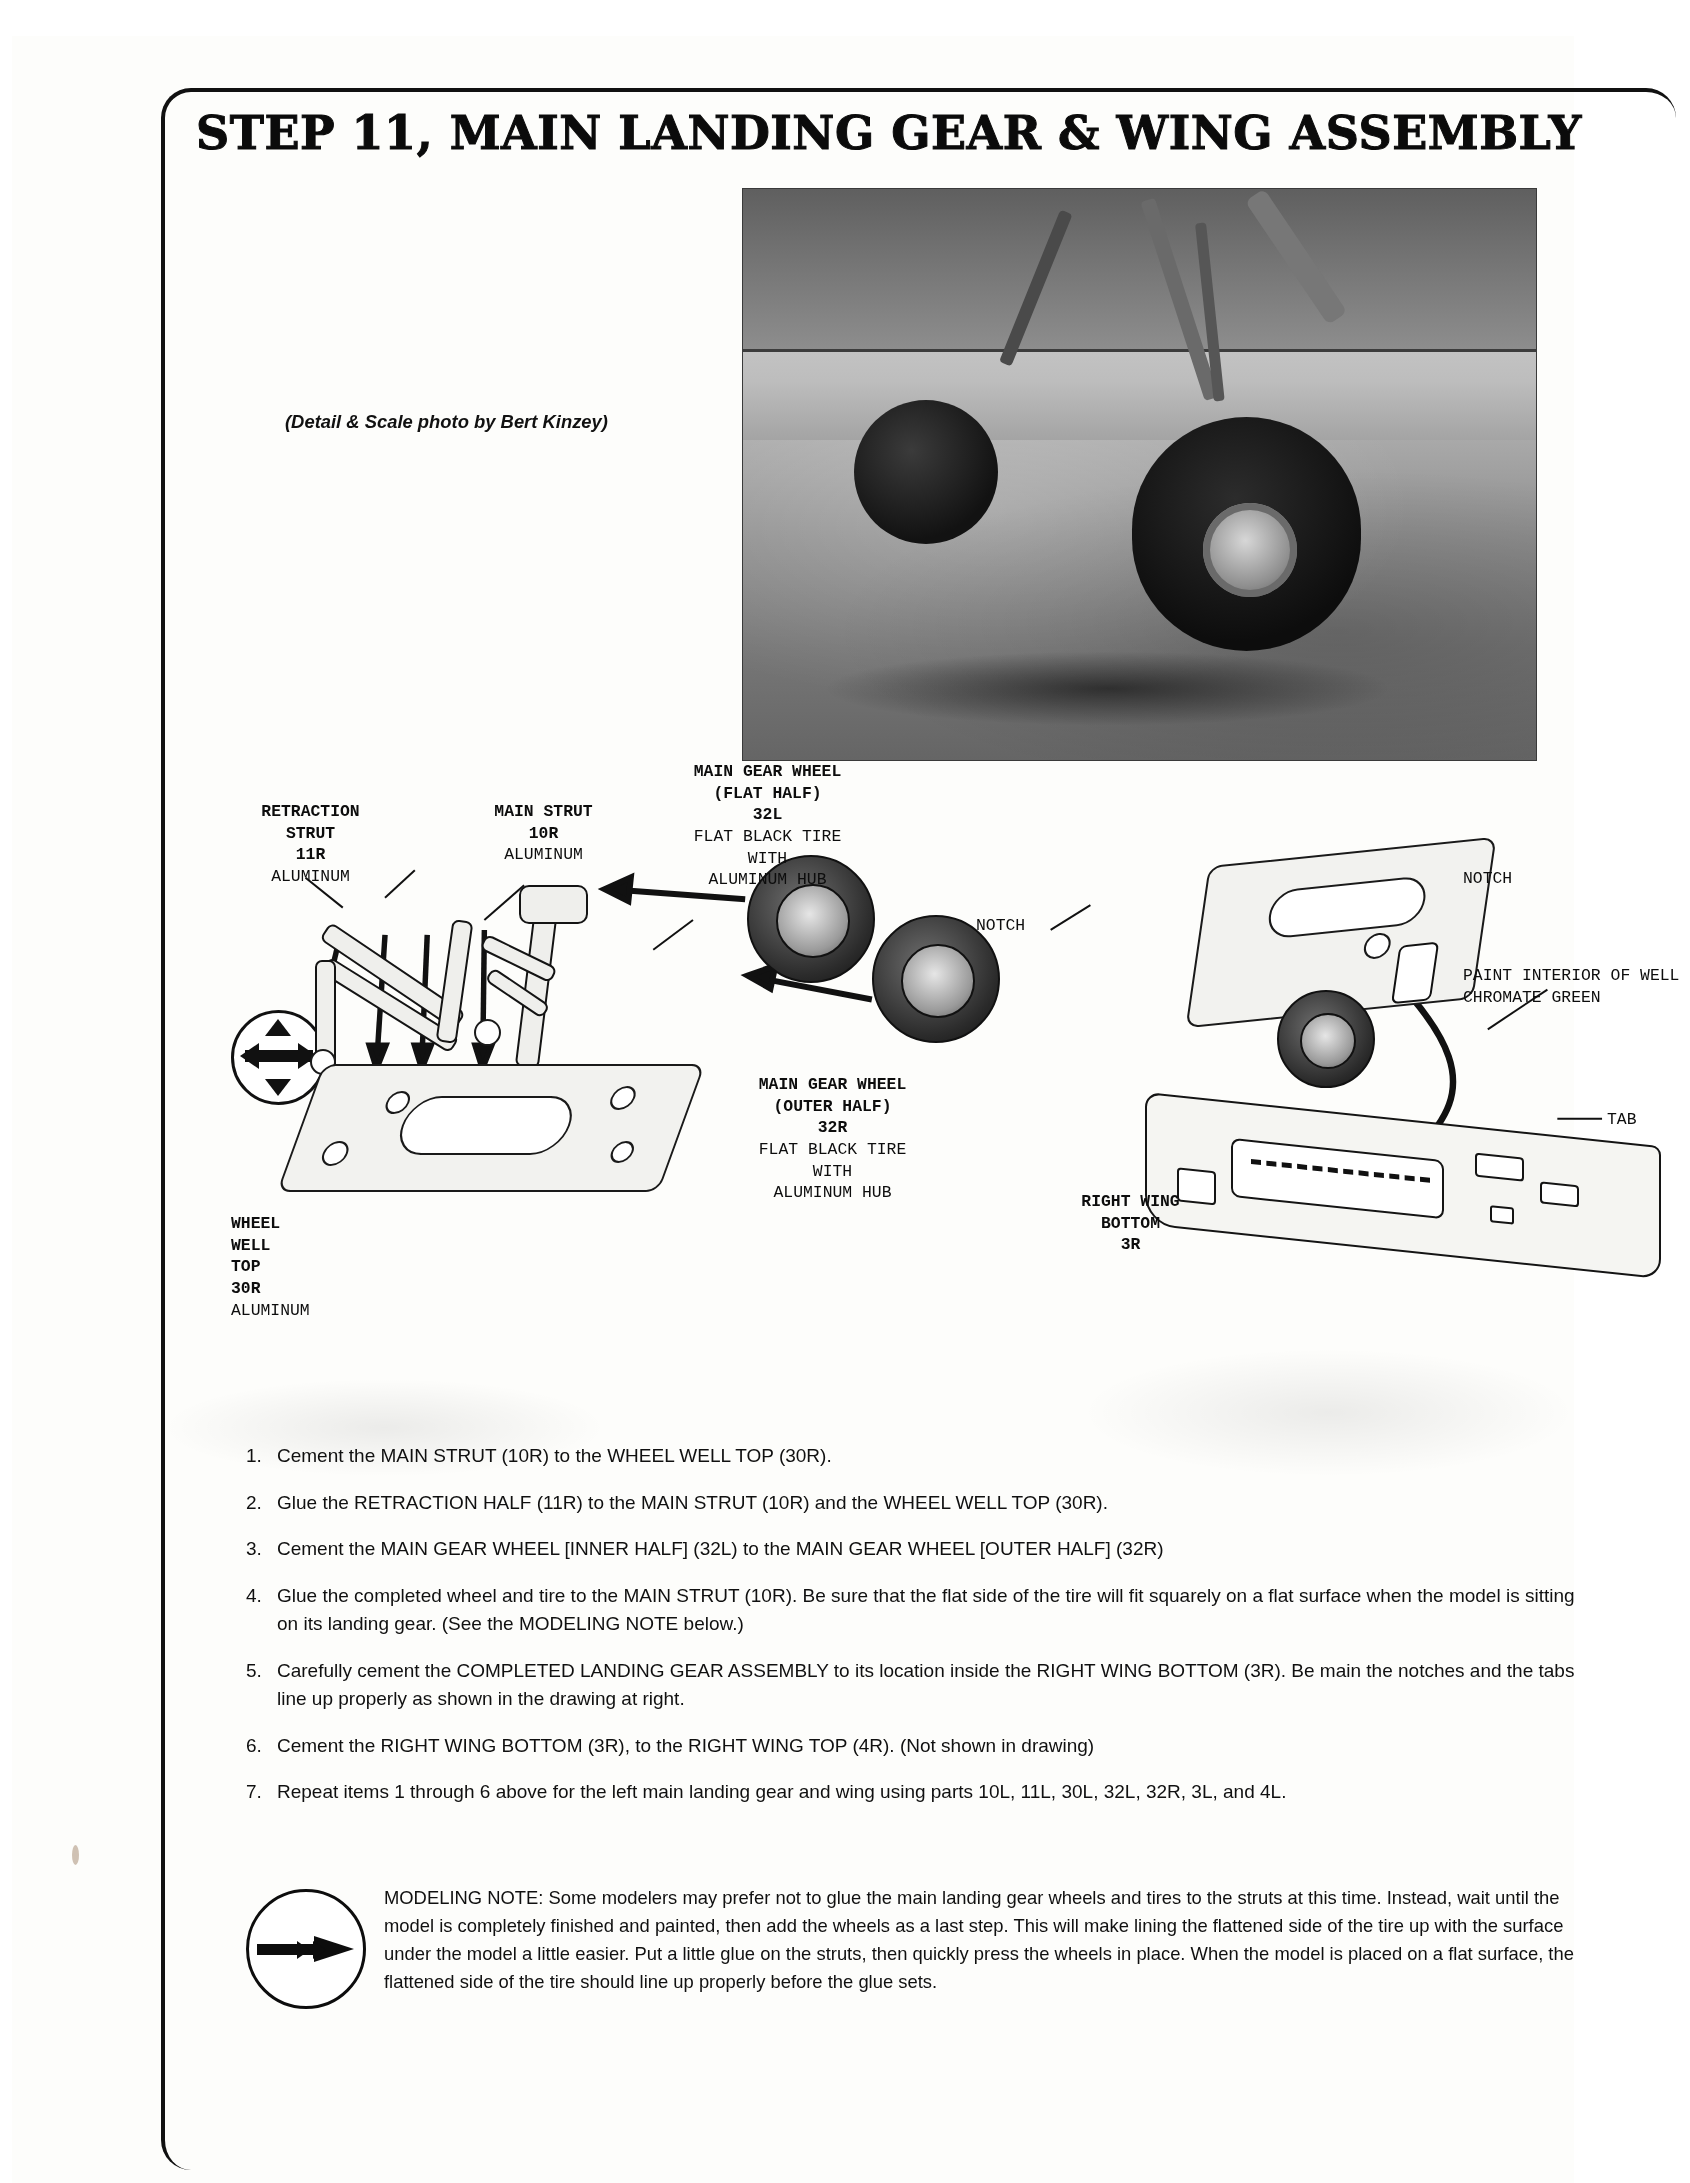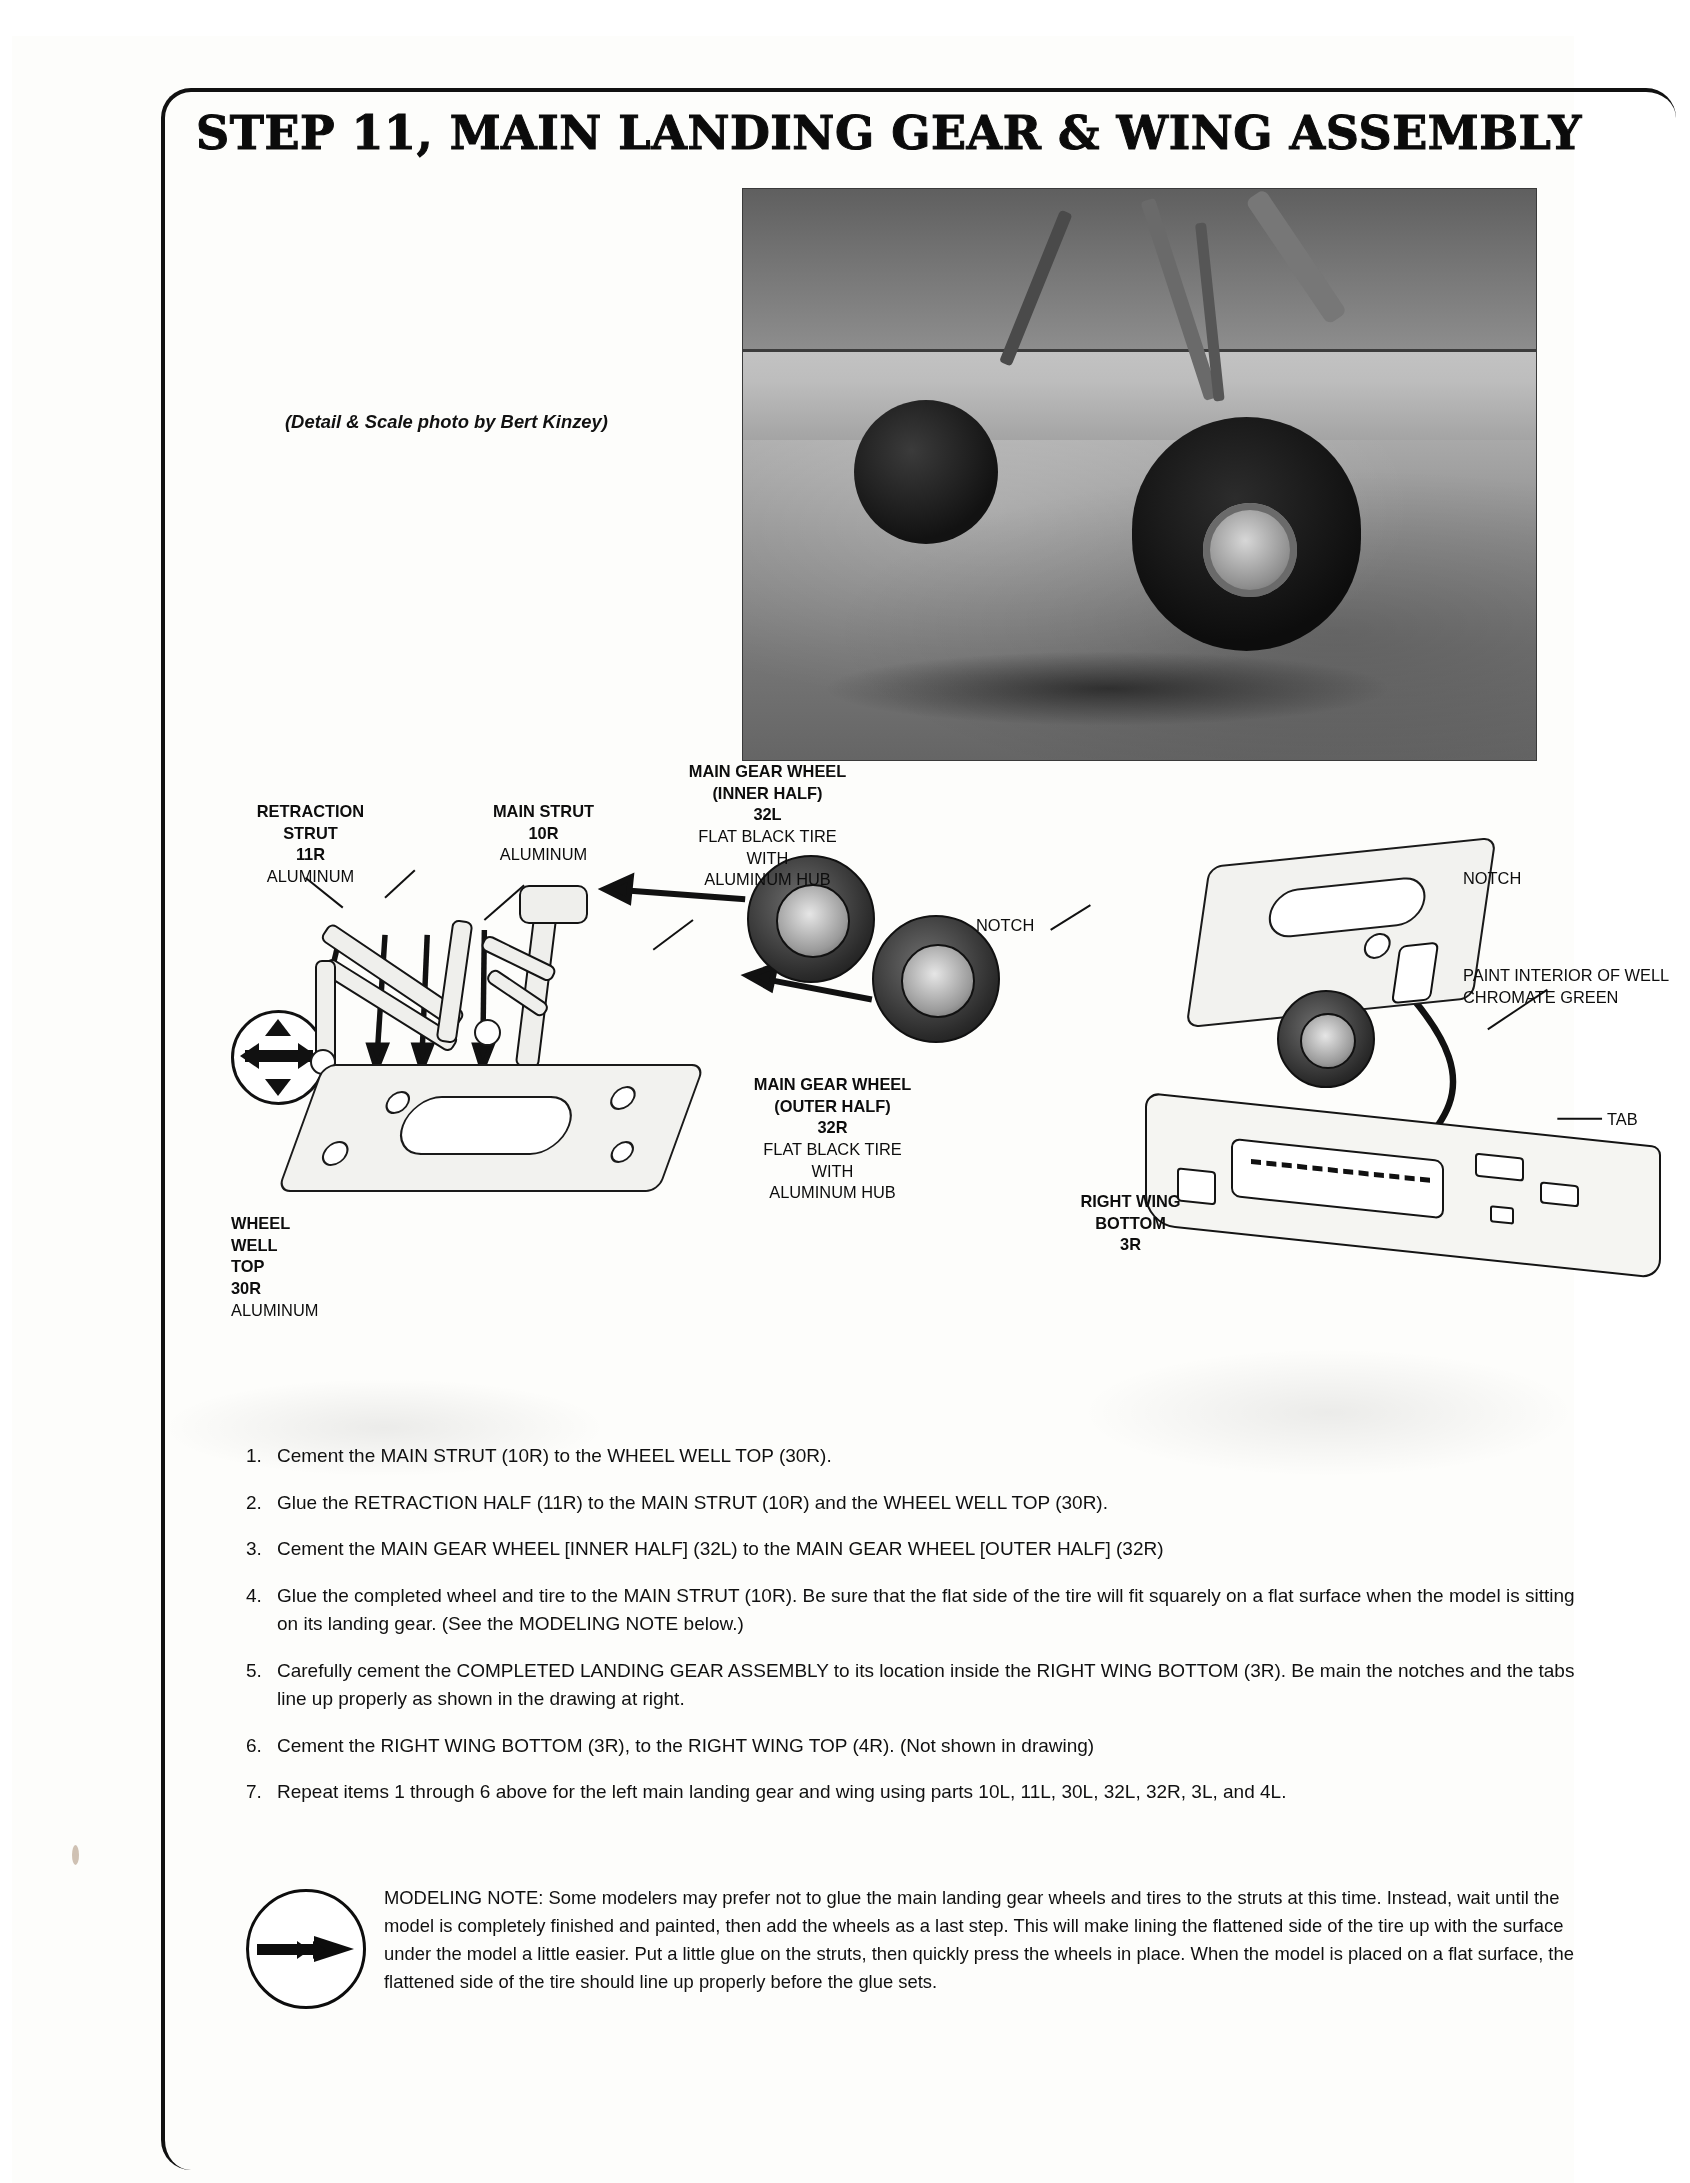--- a/index.html
+++ b/index.html
@@ -142,21 +142,21 @@
   
   .diagram {
     position: absolute;
     left: 164px;
     top: 735px;
     width: 1491px;
     height: 611px;
   }
   .lbl {
     position: absolute;
-    font-family: Liberation Sans, sans-serif;
+    font-family: Liberation Mono, monospace;
     font-size: 16.4px;
     line-height: 1.32;
     color: #0d0d0d;
     text-align: center;
     white-space: nowrap;
   }
   .lbl .bold { font-weight: bold; }
   .lbl.left { text-align: left; }
   
   .shape { position: absolute; }
@@ -403,21 +403,21 @@
     </div>
 
     <div class="lbl" style="left:293px; top:30px; width:149px;">
       <div class="bold">MAIN STRUT</div>
       <div class="bold">10R</div>
       <div>ALUMINUM</div>
     </div>
 
     <div class="lbl" style="left:477px; top:-10px; width:229px;">
       <div class="bold">MAIN GEAR WHEEL</div>
-      <div class="bold">(INNER HALF)</div>
+      <div class="bold">(FLAT HALF)</div>
       <div class="bold">32L</div>
       <div>FLAT BLACK TIRE</div>
       <div>WITH</div>
       <div>ALUMINUM HUB</div>
     </div>
 
     <div class="lbl" style="left:542px; top:303px; width:229px;">
       <div class="bold">MAIN GEAR WHEEL</div>
       <div class="bold">(OUTER HALF)</div>
       <div class="bold">32R</div>

